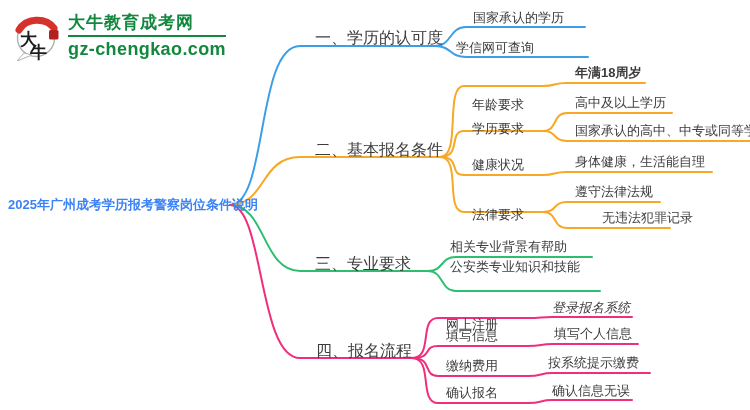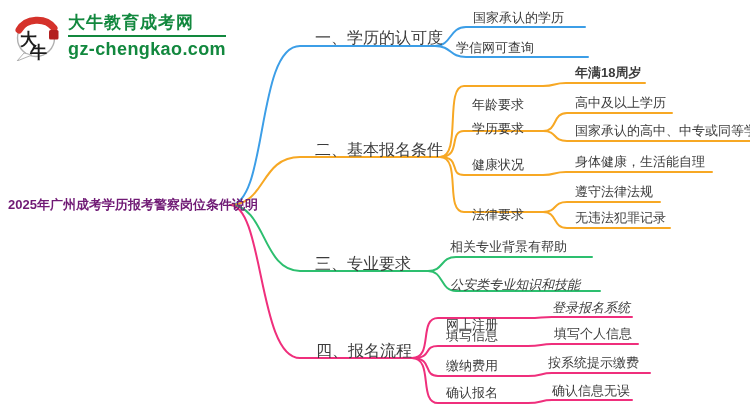--- a/index.html
+++ b/index.html
@@ -5,21 +5,21 @@
   html,body { margin:0; padding:0; background:#ffffff; }
   .stage {
     position:relative; width:750px; height:410px; background:#ffffff;
     overflow:hidden; font-family:"Liberation Sans", sans-serif;
   }
   .connectors { position:absolute; left:0; top:0; }
   .connectors path { fill:none; stroke-width:2; stroke-linecap:round; }
   .node {
     position:absolute; white-space:nowrap; color:#3c3c3c; line-height:1.15;
   }
-  .root { font-size:13px; font-weight:600; color:#701a75; }
+  .root { font-size:13px; font-weight:600; color:#3b82f6; }
   .n1 { font-size:16px; }
   .n2 { font-size:13px;text-align:center; }
   .n3 { font-size:13px; }
   
   .logo { position:absolute; left:13px; top:9px; display:flex; align-items:center; gap:7px; cursor:pointer; }
   .logo-text { display:flex; flex-direction:column; }
   .logo-title { font-size:17px; font-weight:bold; color:#12883E; letter-spacing:1px; }
   .logo-rule { height:2px; background:#12883E; margin:1px 0 2px 0; }
   .logo-domain { font-size:18px; font-weight:bold; color:#12883E; letter-spacing:0.4px; }
 </style>
@@ -88,25 +88,25 @@
   <div class="node n1" style="left:315px; top:141px;">二、基本报名条件</div>
   <div class="node n2" style="left:472px; top:69px;margin-top:29px;">年龄要求</div>
   <div class="node n3" style="left:575px; top:66px;font-weight:bold;">年满18周岁</div>
   <div class="node n2" style="left:472px; top:114px;margin-top:8px;">学历要求</div>
   <div class="node n3" style="left:575px; top:96px;">高中及以上学历</div>
   <div class="node n3" style="left:575px; top:124px;">国家承认的高中、中专或同等学历</div>
   <div class="node n2" style="left:472px; top:158px;">健康状况</div>
   <div class="node n3" style="left:575px; top:155px;">身体健康，生活能自理</div>
   <div class="node n2" style="left:472px; top:208px;">法律要求</div>
   <div class="node n3" style="left:575px; top:185px;">遵守法律法规</div>
-  <div class="node n3" style="left:575px; top:211px;">无违法犯罪记录</div>
+  <div class="node n3" style="left:602px; top:211px;">无违法犯罪记录</div>
 
   <div class="node n1" style="left:315px; top:255px;">三、专业要求</div>
   <div class="node n2" style="left:450px; top:240px;">相关专业背景有帮助</div>
-  <div class="node n2" style="left:450px; top:278px;font-style:italic;">公安类专业知识和技能</div>
+  <div class="node n2" style="left:450px; top:260px;">公安类专业知识和技能</div>
 
   <div class="node n1" style="left:316px; top:342px;">四、报名流程</div>
   <div class="node n2" style="left:446px; top:318px;">网上注册</div>
   <div class="node n3" style="left:552px; top:301px;font-style:italic;">登录报名系统</div>
   <div class="node n2" style="left:446px; top:329px;">填写信息</div>
   <div class="node n3" style="left:554px; top:327px;">填写个人信息</div>
   <div class="node n2" style="left:446px; top:359px;">缴纳费用</div>
   <div class="node n3" style="left:548px; top:356px;">按系统提示缴费</div>
   <div class="node n2" style="left:446px; top:386px;">确认报名</div>
   <div class="node n3" style="left:552px; top:384px;">确认信息无误</div>

